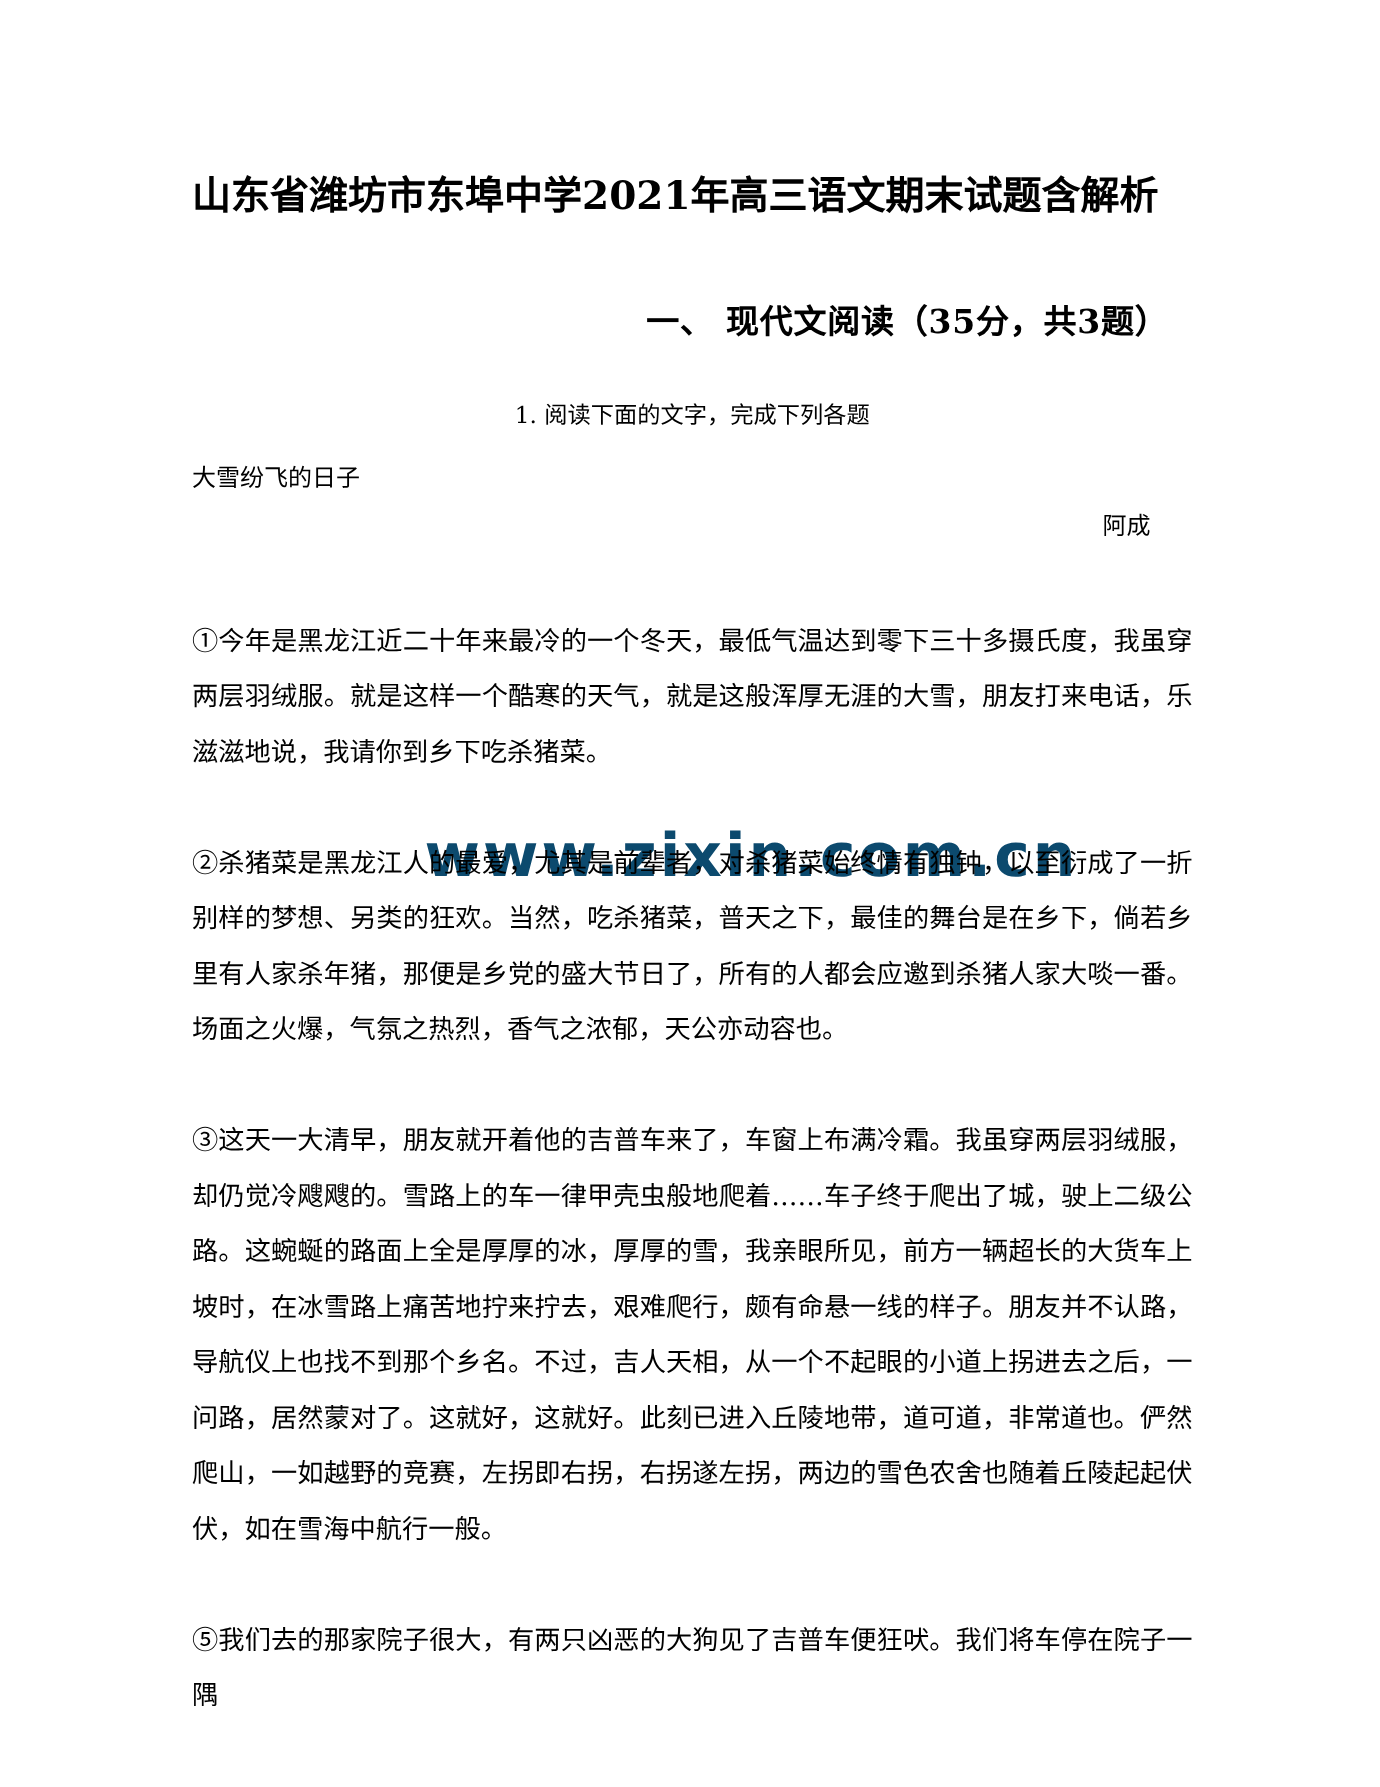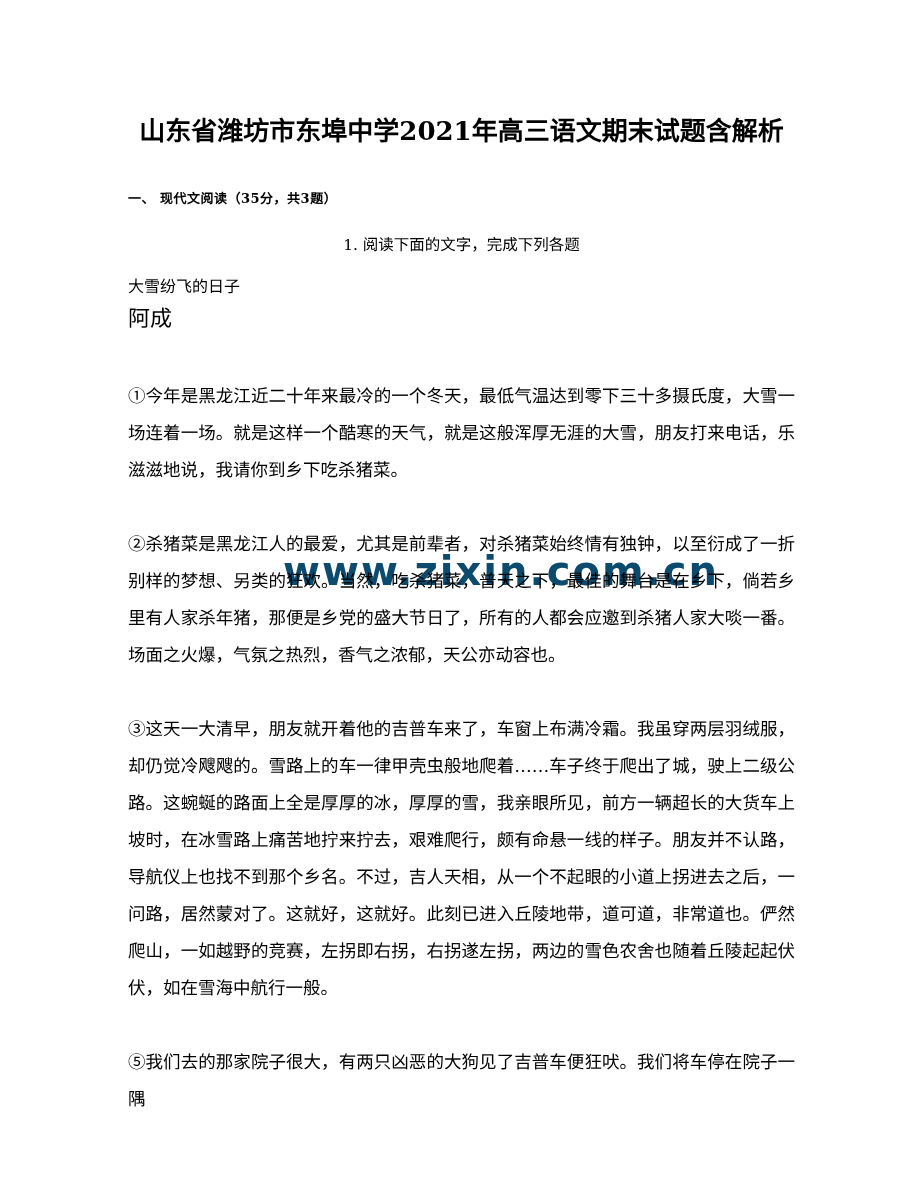--- a/index.html
+++ b/index.html
@@ -48,32 +48,32 @@
     z-index: 1;
   }
 
   
   .doc-title {
     margin: 0;
     padding-top: 112px;
     font-size: 26px;
     font-weight: bold;
     line-height: 39px;
-    text-align: center;
+    text-align: left;
     letter-spacing: 0px;
   }
 
   
   .section-heading {
-    margin: 0;
+    margin: 16px;
     padding-top: 35px;
-    font-size: 13px;
+    font-size: 22px;
     font-weight: bold;
     line-height: 26px;
-    text-align: left;
+    text-align: right;
     letter-spacing: 0.5px;
   }
 
   
   .question-line {
     margin: 0;
     padding-top: 20px;
     font-size: 15.5px;
     line-height: 26px;
     text-align: center;
@@ -84,23 +84,23 @@
     margin: 0;
     padding-top: 14px;
     font-size: 16px;
     line-height: 30px;
     text-align: left;
     padding-right: 0px;
   }
   .article-author {
     margin: 0;
     padding-top: 2px;
-    font-size: 22px;
+    font-size: 16px;
     line-height: 30px;
-    text-align: left;
+    text-align: right;
     padding-right: 28px;
   }
 
   
   .body-para {
     margin: 0;
     padding-top: 37px;
     font-size: 17.5px;
     line-height: 37px;
     text-align: justify;
@@ -123,21 +123,21 @@
     <h1 class="doc-title">山东省潍坊市东埠中学2021年高三语文期末试题含解析</h1>
 
     <h2 class="section-heading">一、 现代文阅读（35分，共3题）</h2>
 
     <p class="question-line">1. 阅读下面的文字，完成下列各题</p>
 
     <p class="article-title">大雪纷飞的日子</p>
 
     <p class="article-author">阿成</p>
 
-    <p class="body-para first">①今年是黑龙江近二十年来最冷的一个冬天，最低气温达到零下三十多摄氏度，大雪一场连着一场。就是这样一个酷寒的天气，就是这般浑厚无涯的大雪，朋友打来电话，乐滋滋地说，我请你到乡下吃杀猪菜。</p>
+    <p class="body-para first">①今年是黑龙江近二十年来最冷的一个冬天，最低气温达到零下三十多摄氏度，我虽穿两层羽绒服。就是这样一个酷寒的天气，就是这般浑厚无涯的大雪，朋友打来电话，乐滋滋地说，我请你到乡下吃杀猪菜。</p>
 
     <p class="body-para">②杀猪菜是黑龙江人的最爱，尤其是前辈者，对杀猪菜始终情有独钟，以至衍成了一折别样的梦想、另类的狂欢。当然，吃杀猪菜，普天之下，最佳的舞台是在乡下，倘若乡里有人家杀年猪，那便是乡党的盛大节日了，所有的人都会应邀到杀猪人家大啖一番。场面之火爆，气氛之热烈，香气之浓郁，天公亦动容也。</p>
 
     <p class="body-para">③这天一大清早，朋友就开着他的吉普车来了，车窗上布满冷霜。我虽穿两层羽绒服，却仍觉冷飕飕的。雪路上的车一律甲壳虫般地爬着……车子终于爬出了城，驶上二级公路。这蜿蜒的路面上全是厚厚的冰，厚厚的雪，我亲眼所见，前方一辆超长的大货车上坡时，在冰雪路上痛苦地拧来拧去，艰难爬行，颇有命悬一线的样子。朋友并不认路，导航仪上也找不到那个乡名。不过，吉人天相，从一个不起眼的小道上拐进去之后，一问路，居然蒙对了。这就好，这就好。此刻已进入丘陵地带，道可道，非常道也。俨然爬山，一如越野的竞赛，左拐即右拐，右拐遂左拐，两边的雪色农舍也随着丘陵起起伏伏，如在雪海中航行一般。</p>
 
 
     <p class="body-para">⑤我们去的那家院子很大，有两只凶恶的大狗见了吉普车便狂吠。我们将车停在院子一隅</p>
 
   </div>
 </div>

